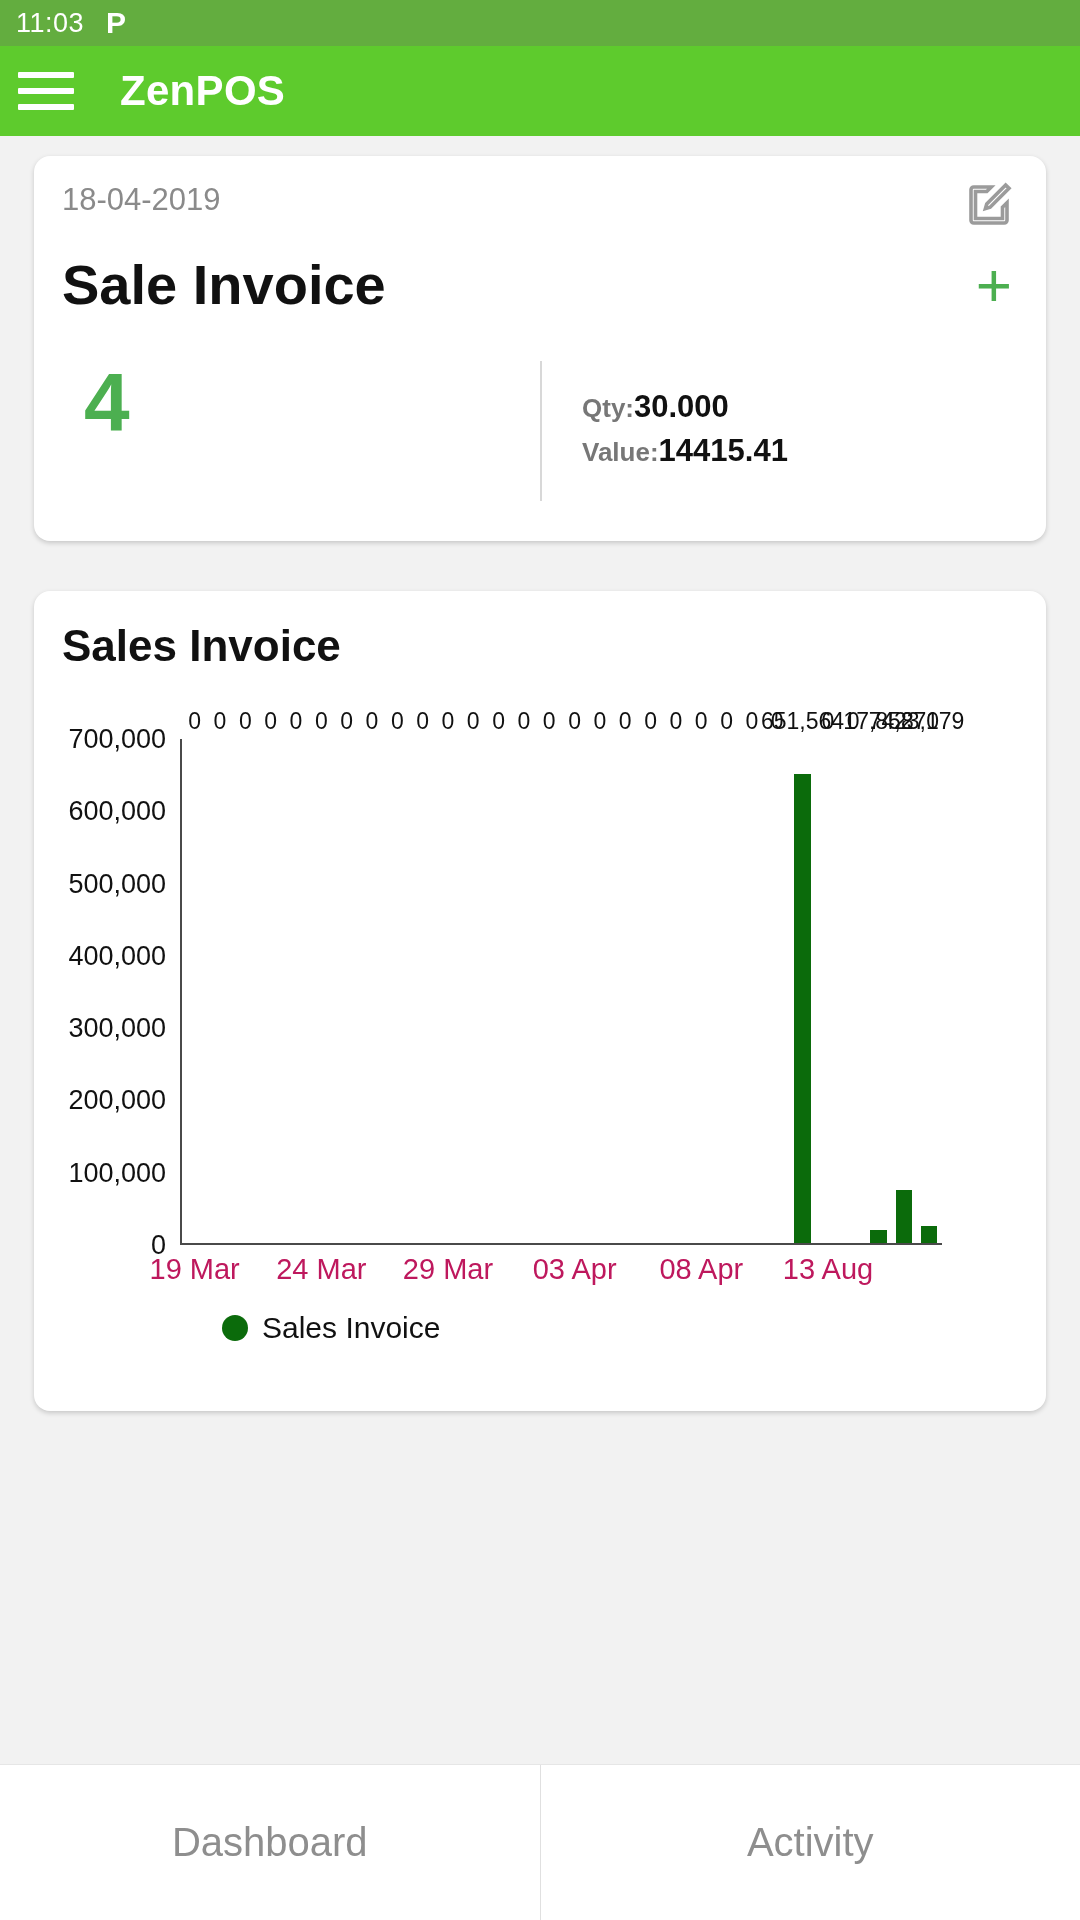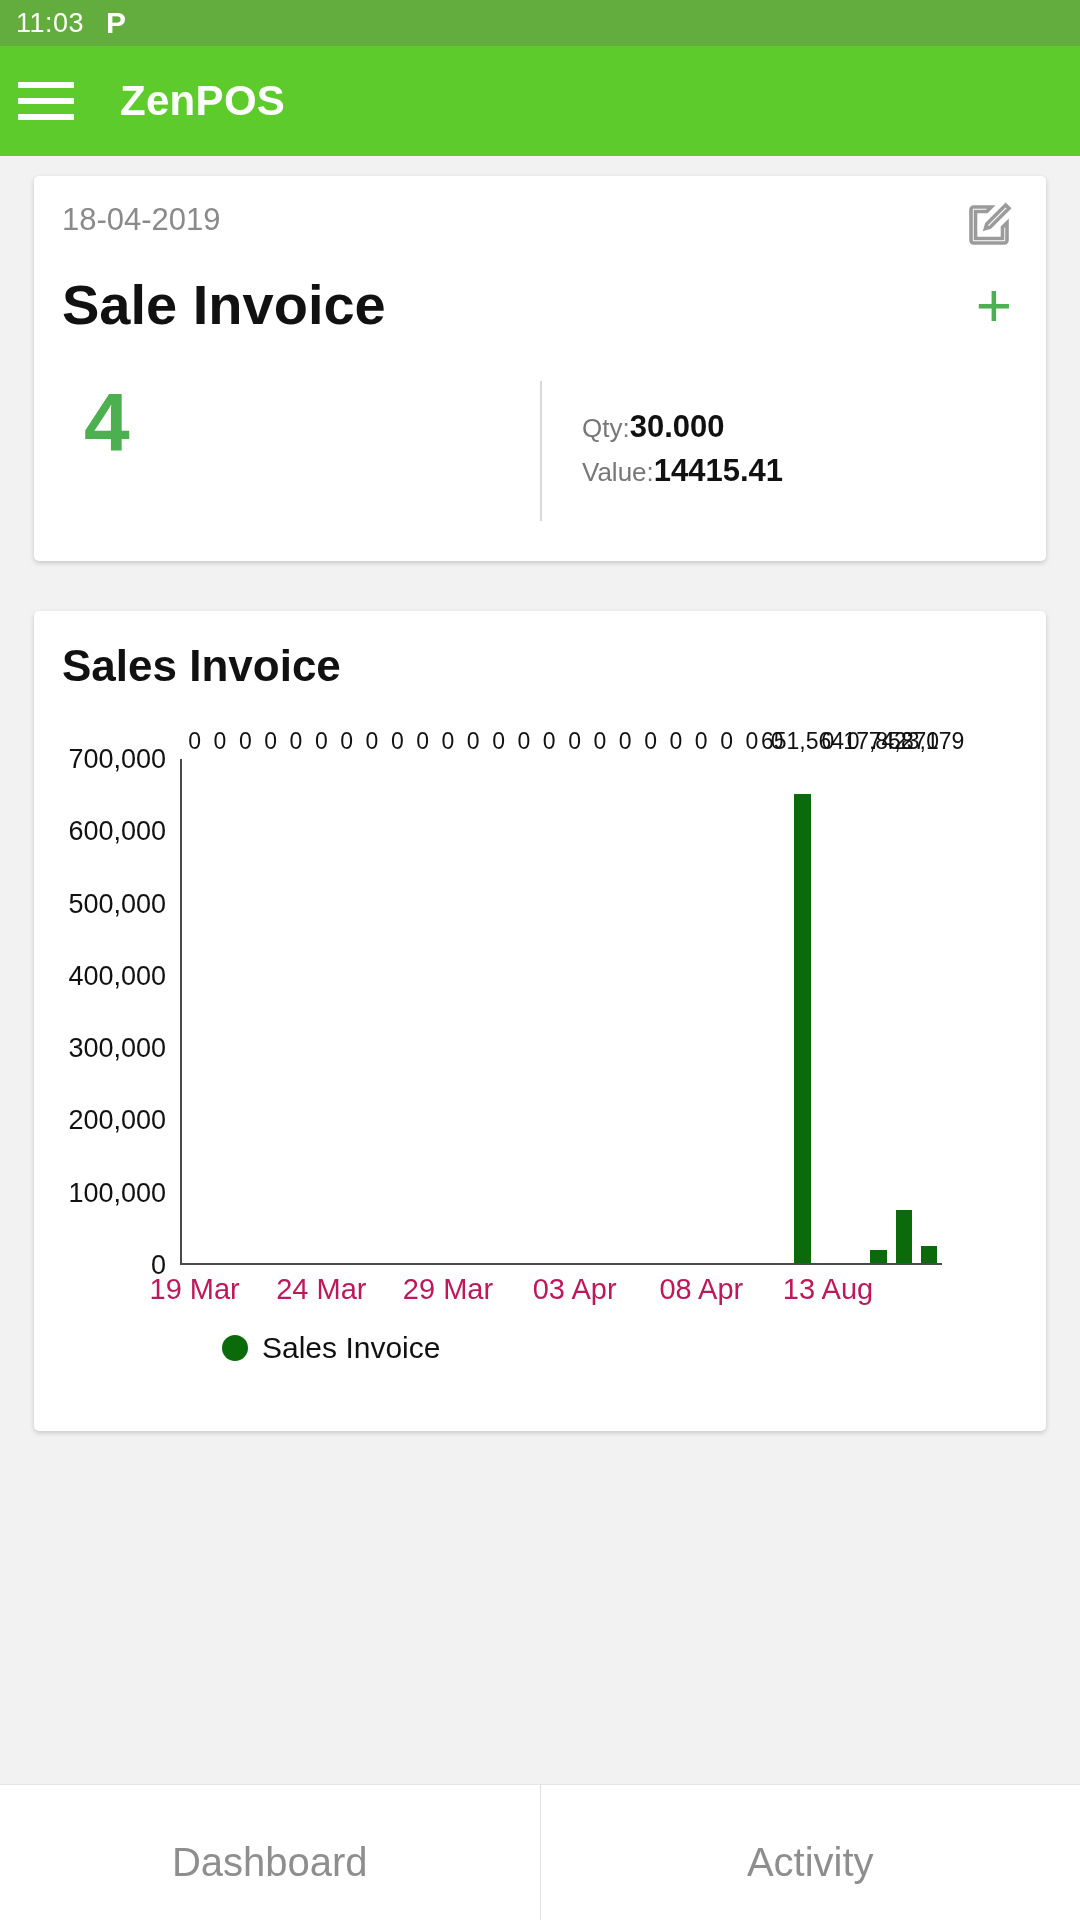--- a/index.html
+++ b/index.html
@@ -45,32 +45,32 @@
     position:relative; display:flex; align-items:flex-end;
   }
   .batt:before{
     content:""; position:absolute; top:-7px; left:50%; transform:translateX(-50%);
     width:9px;height:4px;background:#fff;border-radius:1px;
   }
   .batt-fill{ width:100%; height:47%; background:#fff; }
 
   
   .appbar{
-    height:110px; background:#5ecb2d; display:flex; align-items:center;
+    height:90px; background:#5ecb2d; display:flex; align-items:center;
     padding:0 18px; color:#fff;
   }
   .hamburger{ width:56px; display:flex; flex-direction:column; gap:10px; cursor:pointer; padding:8px 0; }
   .hamburger span{ display:block; height:6px; background:#fff; border-radius:1px; }
   .app-title{ font-size:42px; font-weight:700; margin-left:46px; letter-spacing:.3px; }
 
   
   .content{ padding:0; background:#f2f2f2; height:1764px; position:relative; }
 
   .card{
-    background:#fff; margin:20px 34px 0 34px; border-radius:5px;
+    background:#fff; margin:20px 34px 0 34px; border-radius:16px;
     box-shadow:0 2px 5px rgba(0,0,0,0.18);
   }
 
   
   .sum-card{ padding:26px 28px 30px 28px; position:relative; }
   .sum-date{ font-size:31px; color:#8a8a8a; font-weight:400; }
   .edit-icon{
     position:absolute; top:22px; right:30px; width:54px; height:54px;
     cursor:pointer; color:#9b9b9b;
   }
@@ -79,21 +79,21 @@
   .plus-icon{
     margin-left:auto; font-size:62px; color:#4caf50; line-height:.7;
     cursor:pointer; font-weight:300; padding-right:6px;
   }
   .sum-body{ display:flex; margin-top:44px; min-height:150px; }
   .sum-count-wrap{ width:50%; display:flex; align-items:flex-start; padding-left:22px; }
   .sum-count{ font-size:82px; font-weight:700; color:#4caf50; line-height:1; }
   .sum-divider{ width:2px; background:#d8d8d8; margin:0 0 10px 0; align-self:stretch; }
   .sum-stats{ padding-left:40px; padding-top:24px; }
   .stat-line{ font-size:30px; color:#111; line-height:1.42; }
-  .stat-key{ color:#777; font-weight:400; font-size:26px; }
+  .stat-key{ color:#777; font-weight:700; font-size:26px; }
   .stat-val{ font-weight:700; font-size:31px; }
 
   
   .chart-card{ margin-top:50px; padding:30px 28px 40px 28px; height:820px; }
   .chart-head{ display:flex; align-items:baseline; }
   .chart-title{ font-size:44px; font-weight:700; color:#111; }
   .chart-range{ margin-left:auto; font-size:36px; color:#8a8a8a; }
 
   .plot-wrap{ position:relative; margin-top:58px; height:600px; }
   .axis-y{ position:absolute; left:118px; top:10px; bottom:84px; width:2px; background:#4a4a4a; }

